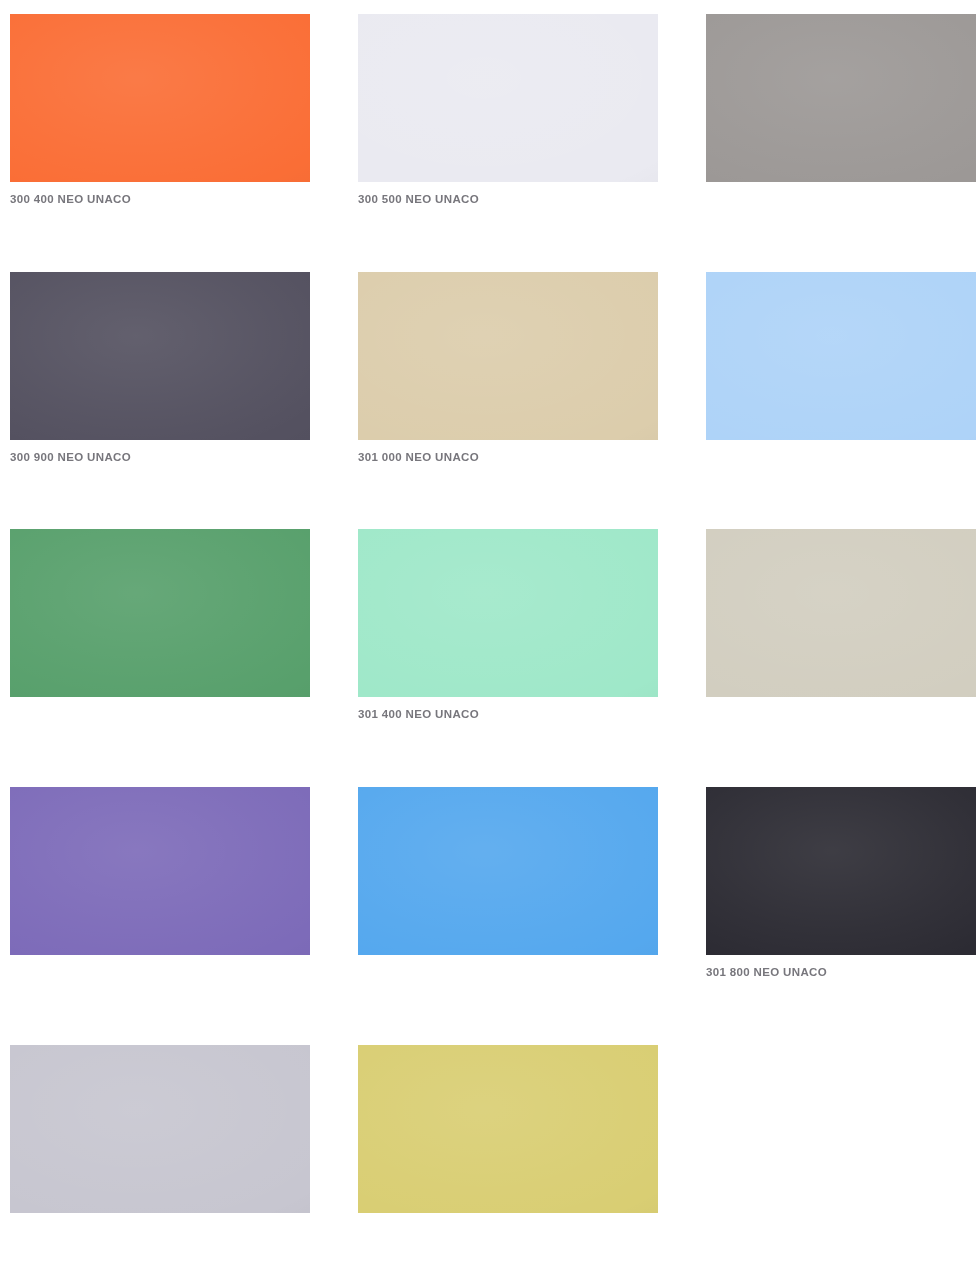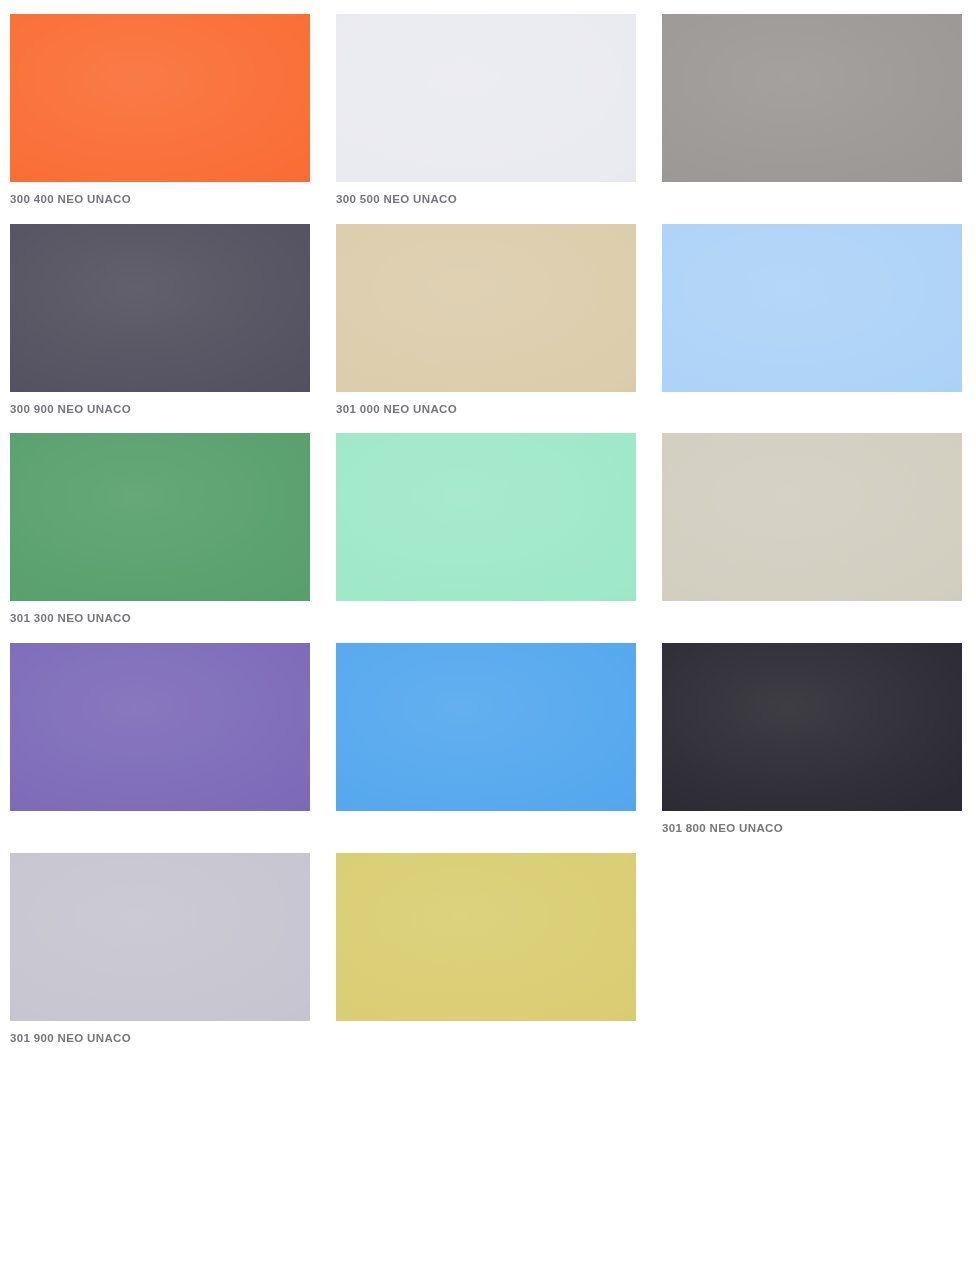--- a/index.html
+++ b/index.html
@@ -15,20 +15,21 @@
     font-family: "Liberation Sans", sans-serif;
     overflow: hidden;
   }
   .swatch-grid {
     display: grid;
     grid-template-columns: repeat(3, 300px);
     column-gap: 26px;
     row-gap: 0;
     padding: 14px 0 0 10px;
     align-content: start;
+    gap: 48px;
   }
   .swatch-card {
     width: 300px;
     margin-bottom: 18px;
   }
   .swatch-chip {
     width: 300px;
     height: 168px;
     display: block;
     position: relative;
@@ -79,38 +80,37 @@
     </div>
     <div class="swatch-card">
       <div class="swatch-chip" style="background-color: rgb(220, 205, 172);"></div>
       <div class="swatch-label">301 000 NEO UNACO</div>
     </div>
     <div class="swatch-card">
       <div class="swatch-chip" style="background-color: rgb(174, 211, 248);"></div>
     </div>
     <div class="swatch-card">
       <div class="swatch-chip" style="background-color: rgb(88, 160, 108);"></div>
-      <div class="swatch-label">301 300 NEO UNACO</div>
     </div>
     <div class="swatch-card">
       <div class="swatch-chip" style="background-color: rgb(159, 232, 201);"></div>
+      <div class="swatch-label">301 400 NEO UNACO</div>
     </div>
     <div class="swatch-card">
       <div class="swatch-chip" style="background-color: rgb(210, 206, 192);"></div>
     </div>
     <div class="swatch-card">
       <div class="swatch-chip" style="background-color: rgb(125, 107, 185);"></div>
     </div>
     <div class="swatch-card">
       <div class="swatch-chip" style="background-color: rgb(85, 168, 238);"></div>
     </div>
     <div class="swatch-card">
       <div class="swatch-chip" style="background-color: rgb(44, 43, 51);"></div>
       <div class="swatch-label">301 800 NEO UNACO</div>
     </div>
     <div class="swatch-card">
       <div class="swatch-chip" style="background-color: rgb(199, 198, 208);"></div>
-      <div class="swatch-label">301 900 NEO UNACO</div>
     </div>
     <div class="swatch-card">
       <div class="swatch-chip" style="background-color: rgb(217, 206, 115);"></div>
     </div>
   </div>
 
 </body></html>

